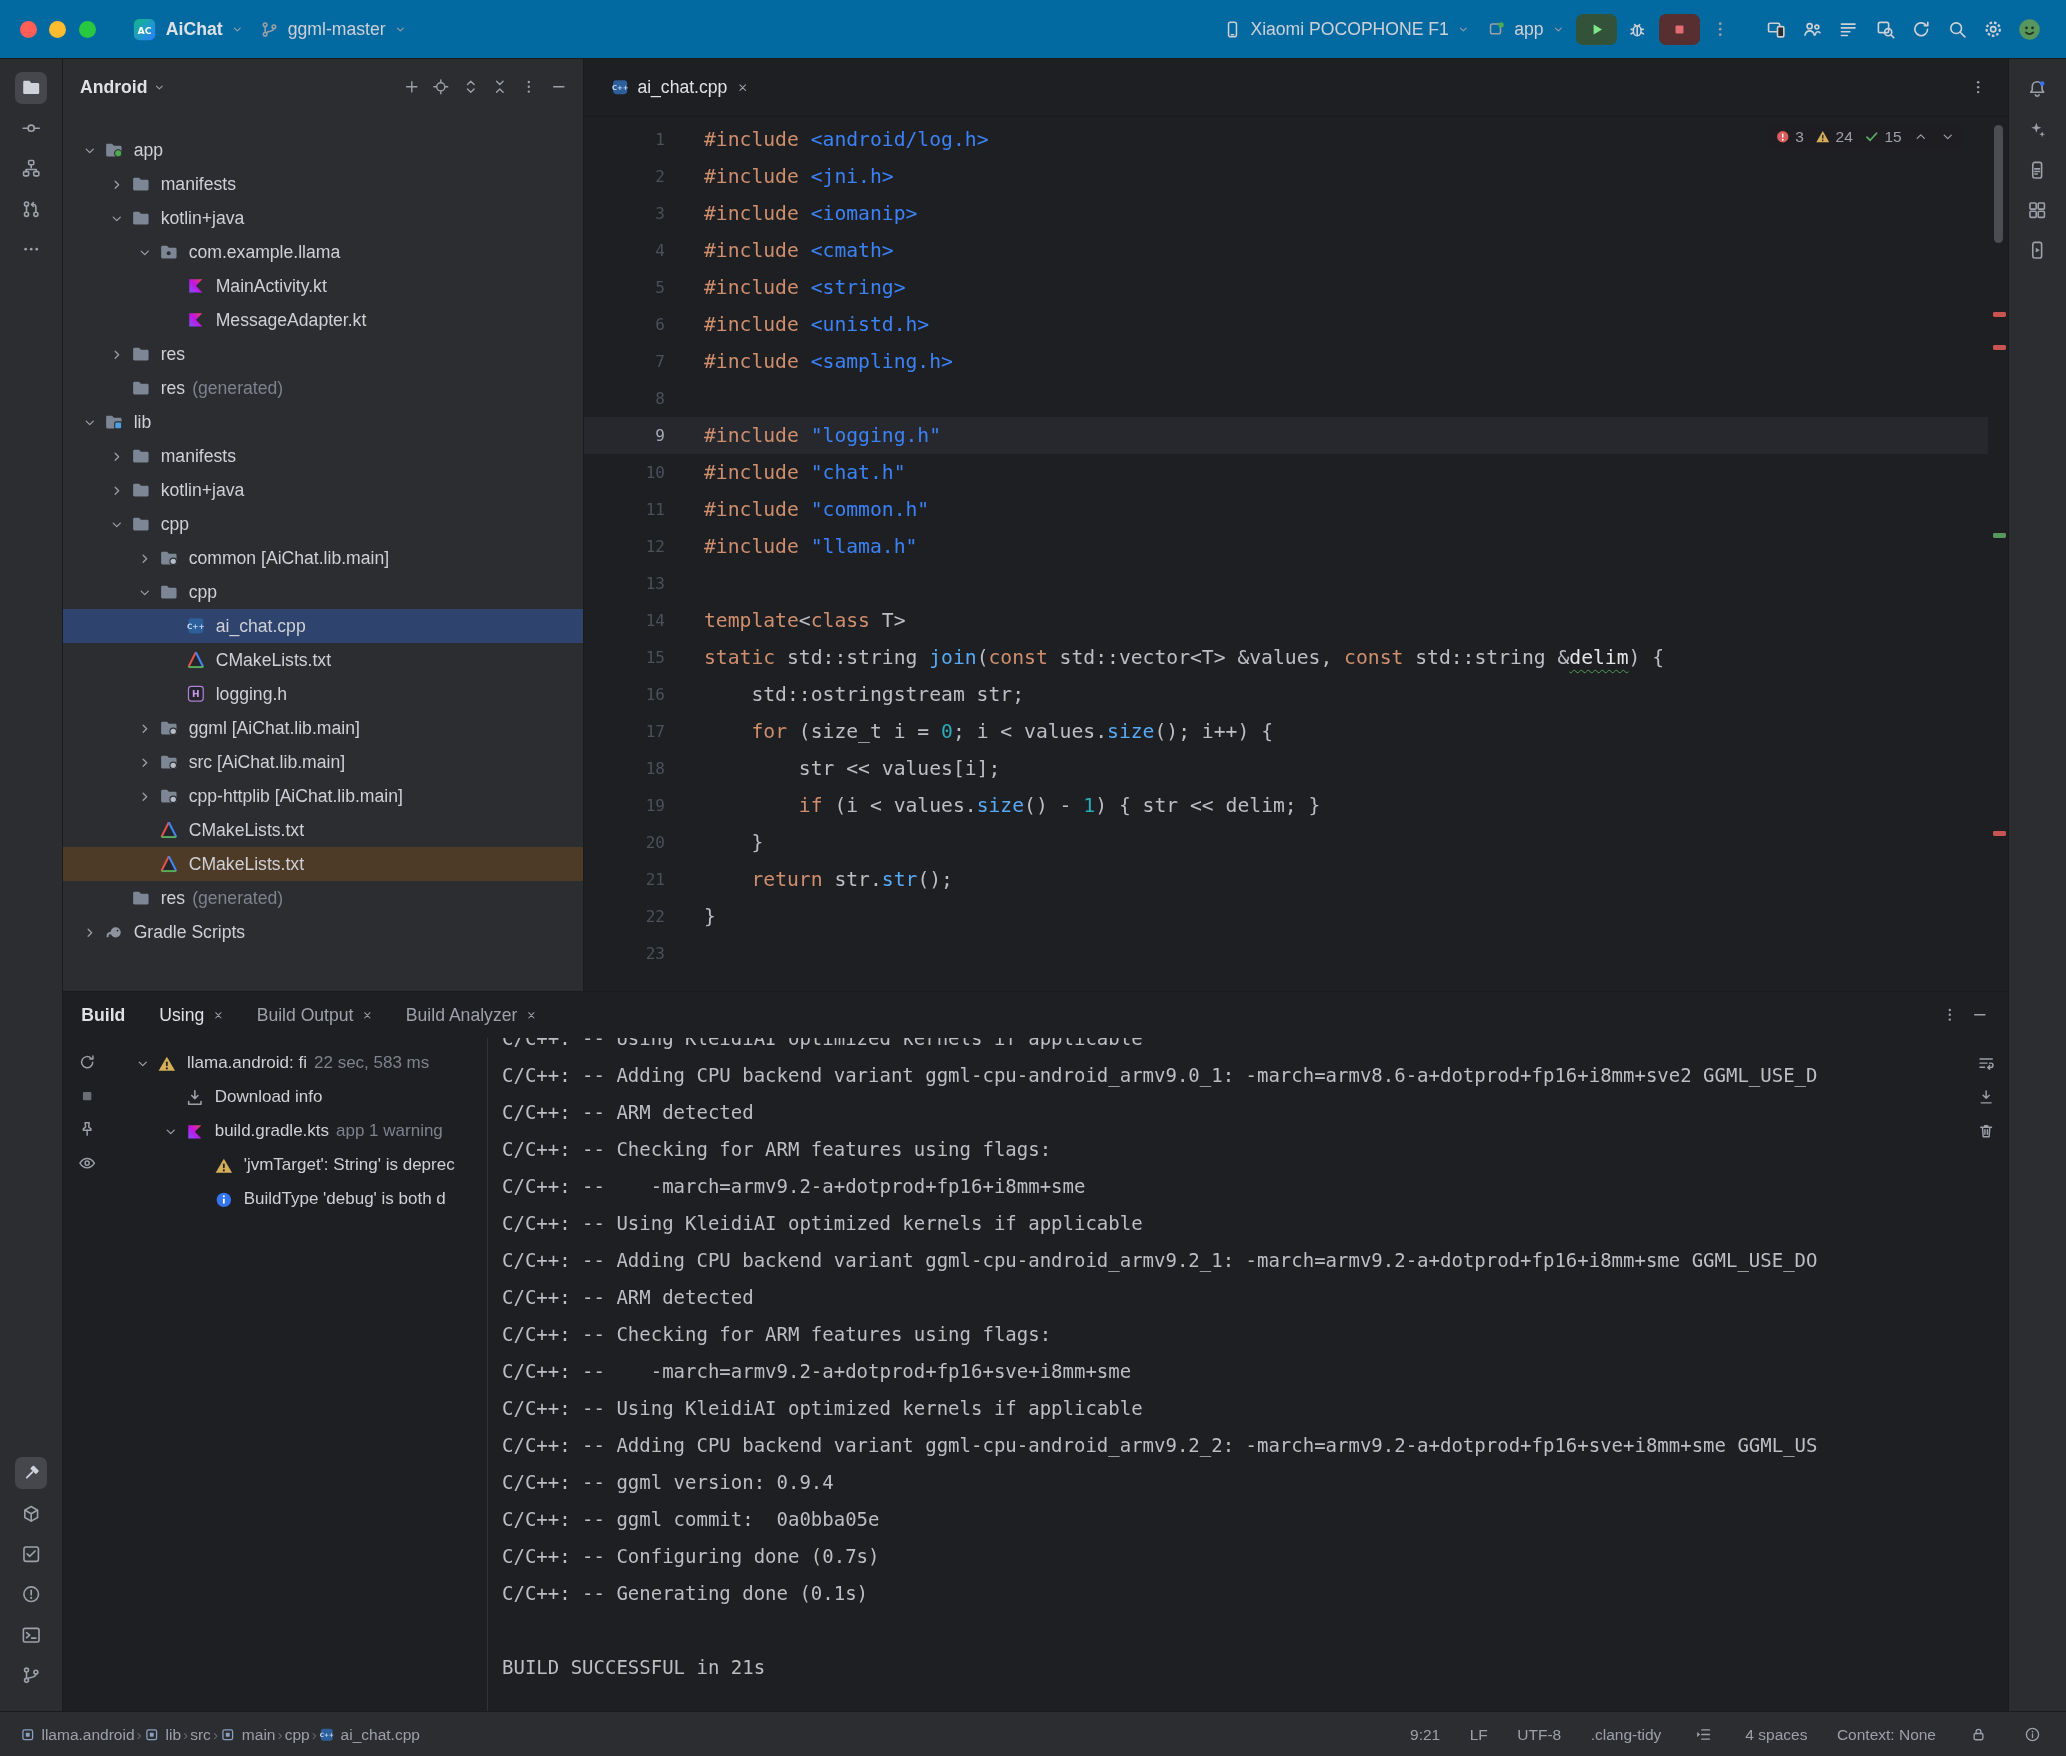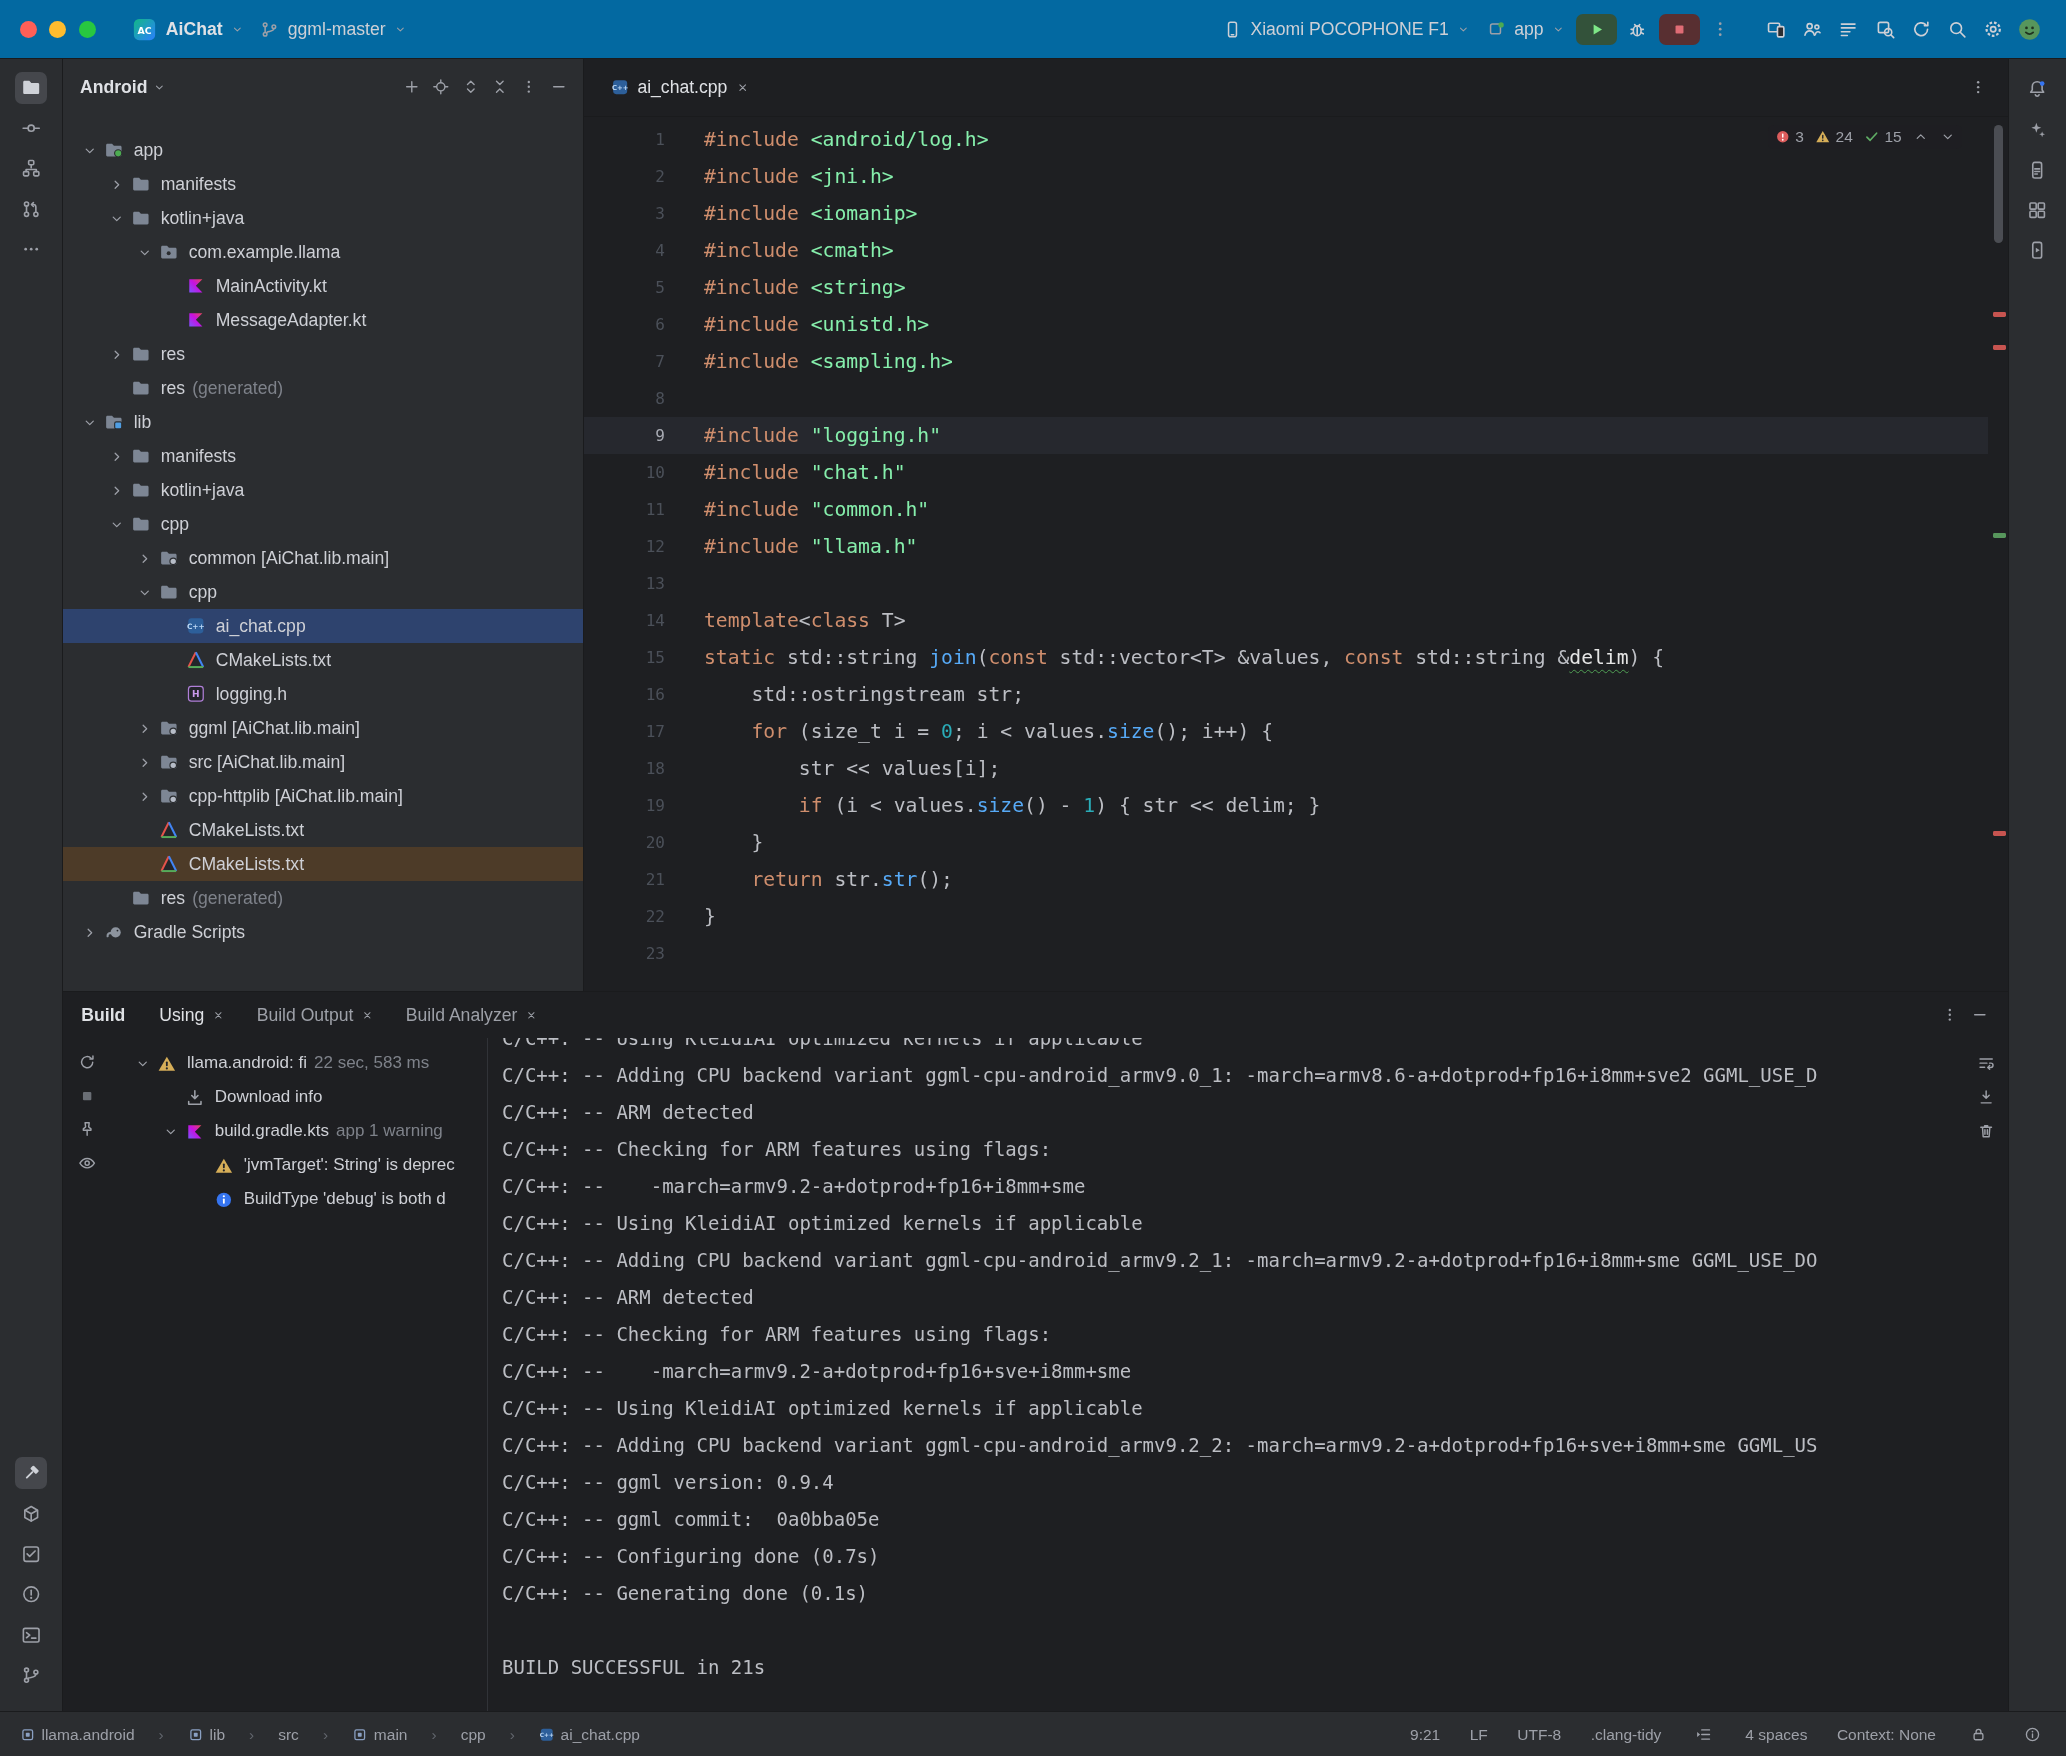--- a/index.html
+++ b/index.html
@@ -70,21 +70,21 @@
   .small-btn{width:29.5px;height:29.5px;display:flex;align-items:center;justify-content:center;border-radius:5.6px}
   .small-btn svg{width:18.3px;height:18.3px}
 
   #code-wrap{flex:1;position:relative;overflow:hidden}
   #code-lines{position:absolute;left:0;right:19.7px;top:0;bottom:0;padding-top:4.2px}
   .code-row{display:flex;height:37px;align-items:center;font-family:"DejaVu Sans Mono",monospace;font-size:19.7px}
   .code-row.caret-row{background:#26282e}
   .ln{width:120px;flex:none;text-align:right;padding-right:39px;color:#4b5059;font-size:16px}
   .caret-row .ln{color:#a8abb3}
   .ct{white-space:pre;color:#bcbec4}
-  .tk-kw{color:#cf8e6d}.tk-str{color:#86efac}.tk-num{color:#2aacb8}.tk-fn{color:#57aaf7}
+  .tk-kw{color:#cf8e6d}.tk-str{color:#3b82f6}.tk-num{color:#2aacb8}.tk-fn{color:#57aaf7}
   .tk-pl{color:#bcbec4}
   .tk-err{color:#e5e5e5;text-decoration:underline wavy #4f9e54;text-decoration-thickness:1.4px;text-underline-offset:4.9px}
 
   #inspections{position:absolute;top:8.4px;right:46px;display:flex;align-items:center;gap:11.2px;
     font-size:15.5px;color:#9da0a8;background:rgba(30,31,34,.85);padding:2.8px 7px;border-radius:5.6px}
   .insp{display:flex;align-items:center;gap:4.9px}
   .ii svg{width:15.5px;height:15.5px}
 
   #scroll-strip{position:absolute;right:0;top:0;bottom:0;width:19.7px}
   .sthumb{position:absolute;right:4.9px;top:8.4px;width:9.1px;height:118px;border-radius:4.9px;background:#53565c;opacity:.85}
@@ -110,21 +110,21 @@
   #console-inner{margin-top:-18.3px}
   .con-row{height:37px;line-height:37px;font-family:"DejaVu Sans Mono",monospace;font-size:19px;color:#bcbec4;white-space:pre}
   .con-link{color:#548af7;text-decoration:underline}
   #console-toolbar{width:44px;flex:none;display:flex;flex-direction:column;align-items:center;padding-top:8.4px}
   #console-toolbar .icon-btn{width:31px;height:31px;margin:1.4px 0}
   #console-toolbar .icon-btn svg{width:18.3px;height:18.3px}
 
   
   #statusbar{position:absolute;left:0;right:0;bottom:0;height:46px;background:#2b2d30;border-top:0.7px solid #1a1b1d;
     display:flex;align-items:center;padding:0 21px 0 19.7px;font-size:15.5px;color:#9da0a8;z-index:7}
-  #breadcrumbs{display:flex;align-items:center;gap:24px}
+  #breadcrumbs{display:flex;align-items:center;gap:2px}
   .bc-item{display:flex;align-items:center;gap:6.3px}
   .bc-item svg{width:15.5px;height:15.5px}
   .bc-sep{color:#62666d}
   #status-right{margin-left:auto;display:flex;align-items:center;gap:29.5px}
   #status-right .icon-btn{width:25px;height:25px}
   #status-right .icon-btn svg{width:17px;height:17px}
 </style>
 </head>
 <body>
 

